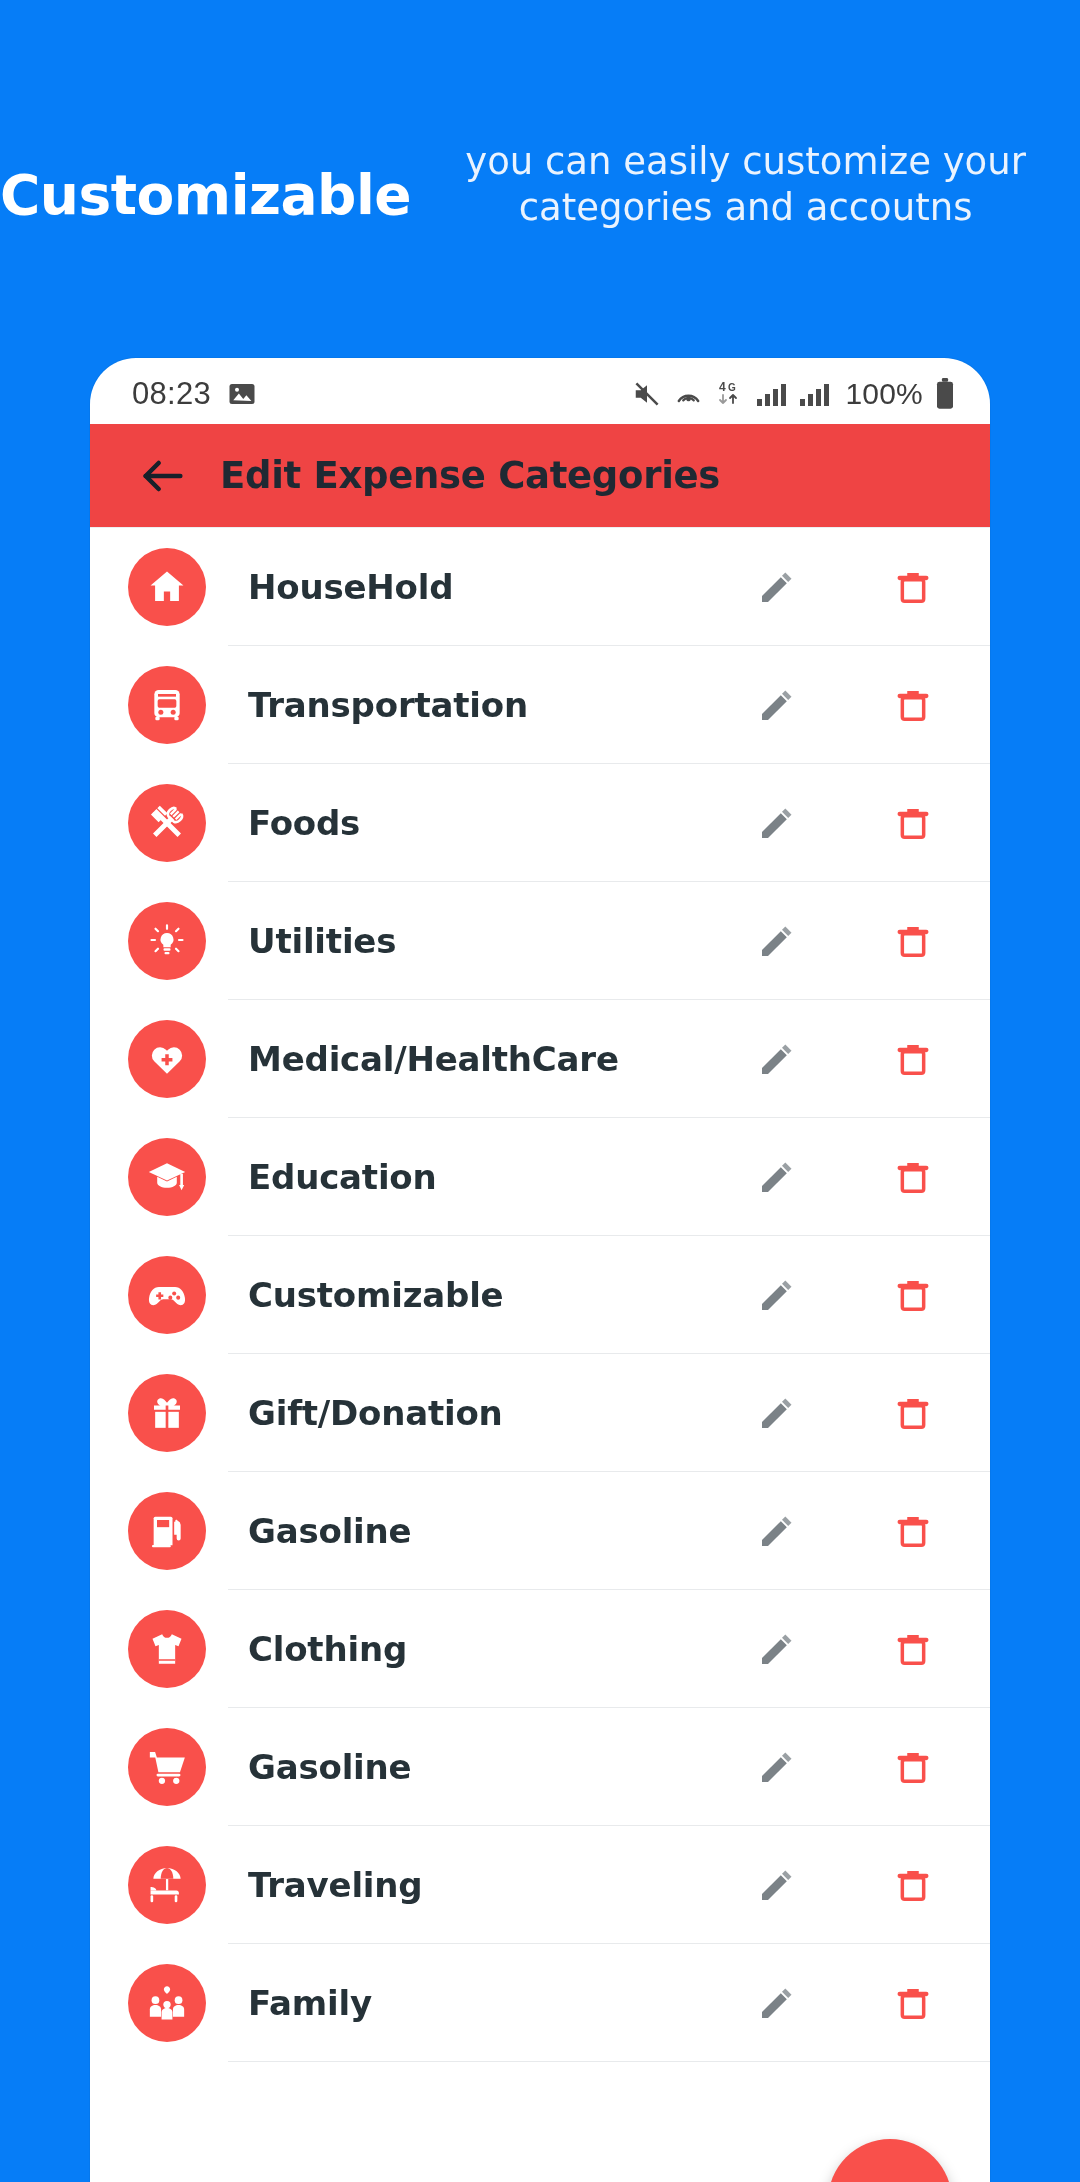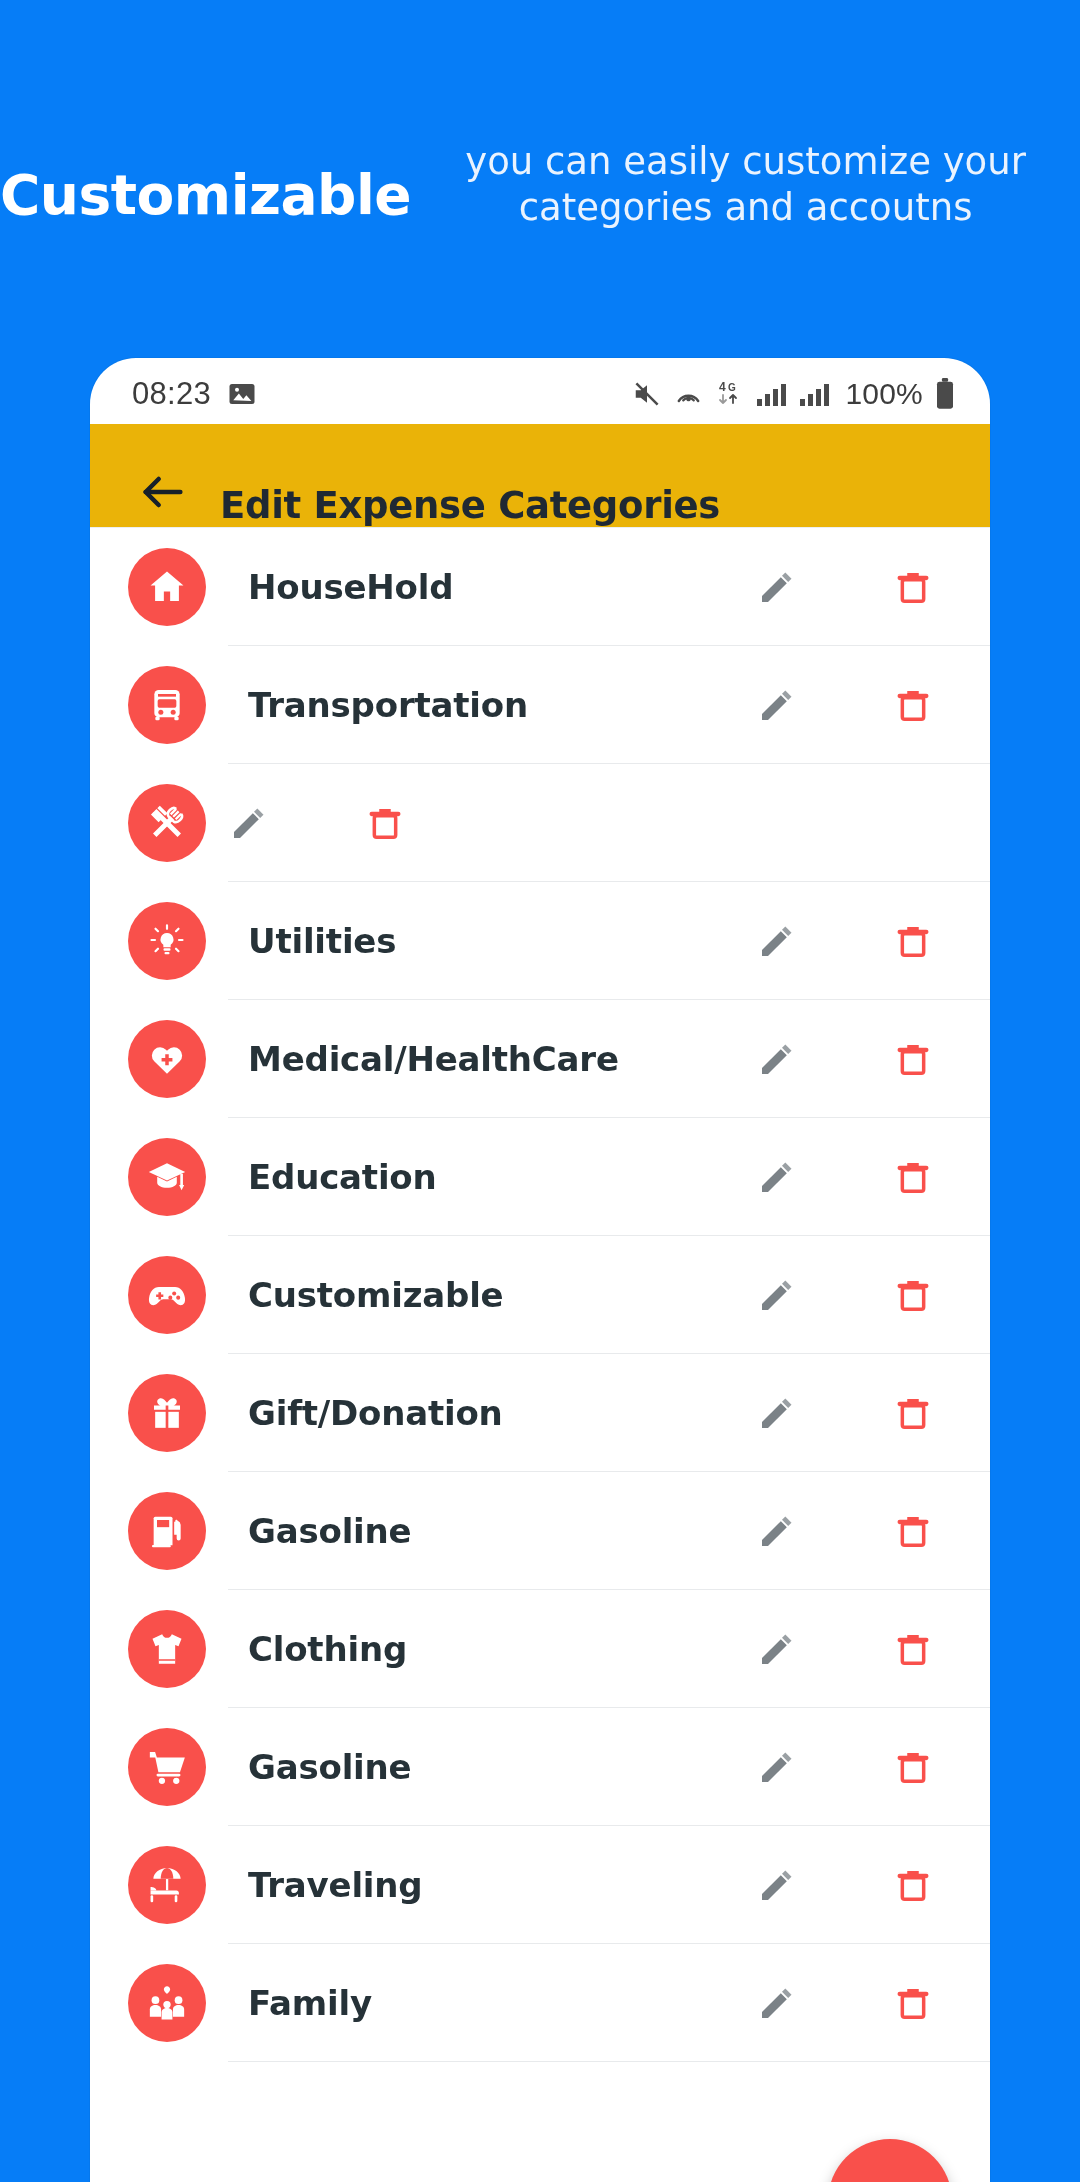--- a/index.html
+++ b/index.html
@@ -46,24 +46,24 @@
   }
   .sb-left { display: flex; align-items: center; gap: 16px; }
   .sb-time { font-size: 31px; color: #3c3c3c; letter-spacing: 0.3px; }
   .sb-right { display: flex; align-items: center; gap: 11px; }
   .sb-pct { font-size: 30px; color: #3c3c3c; margin-left: 3px; letter-spacing: 0.2px;}
   .ico { display: inline-flex; align-items: center; justify-content: center; }
 
   
   .appbar {
     height: 104px; width: 100%;
-    display: flex; align-items: flex-end;
+    display: flex; align-items: center;
     padding-left: 38px;
     border-bottom: 1px solid #eceff1;
-    background: #eab308;
+    background: #ef4444;
   }
   .back-btn { width: 70px; height: 70px; display: flex; align-items: center; justify-content: center; }
   .appbar-title {
     margin-left: 22px;
     font-size: 37px; font-weight: bold; color: #1f2933;
     font-family: "DejaVu Sans", sans-serif;
     letter-spacing: -0.3px;
   }
 
   
@@ -259,20 +259,21 @@
               <path d="M9.4 2.6h1v5.2h-1zM14.6 2.6h1v5.2h-1z"></path>
             </g>
             <g transform="rotate(45 12 12)">
               <path d="M11.1 8.4h1.8V21.4h-1.8z"></path>
               <path d="M10 2.6c-1.5 0-2.1 1.3-2.1 3 0 1.6 .8 2.8 2 3.1h4.2c1.2-.3 2-1.5 2-3.1 0-1.7-.6-3-2.1-3" fill="none" stroke-width="1.5"></path>
               <path d="M10 2.6v4.4M12 2.6v4.4M14 2.6v4.4" stroke-width="1.3"></path>
             </g>
           </svg>
         </span>
       </div>
+      <div class="cat-label">Foods</div>
       <div class="act edit">
         <span class="ico">
           <svg width="40" height="40" viewBox="0 0 24 24" fill="#7B8287">
               <path d="M3 17.4V21h3.6L17.9 9.7l-3.6-3.6L3 17.4z"></path>
               <path d="M20.7 7l-3.7-3.7 -2 2 3.7 3.7z" fill="#9aa0a4"></path>
             </svg>
         </span>
       </div>
       <div class="act del">
         <span class="ico">

